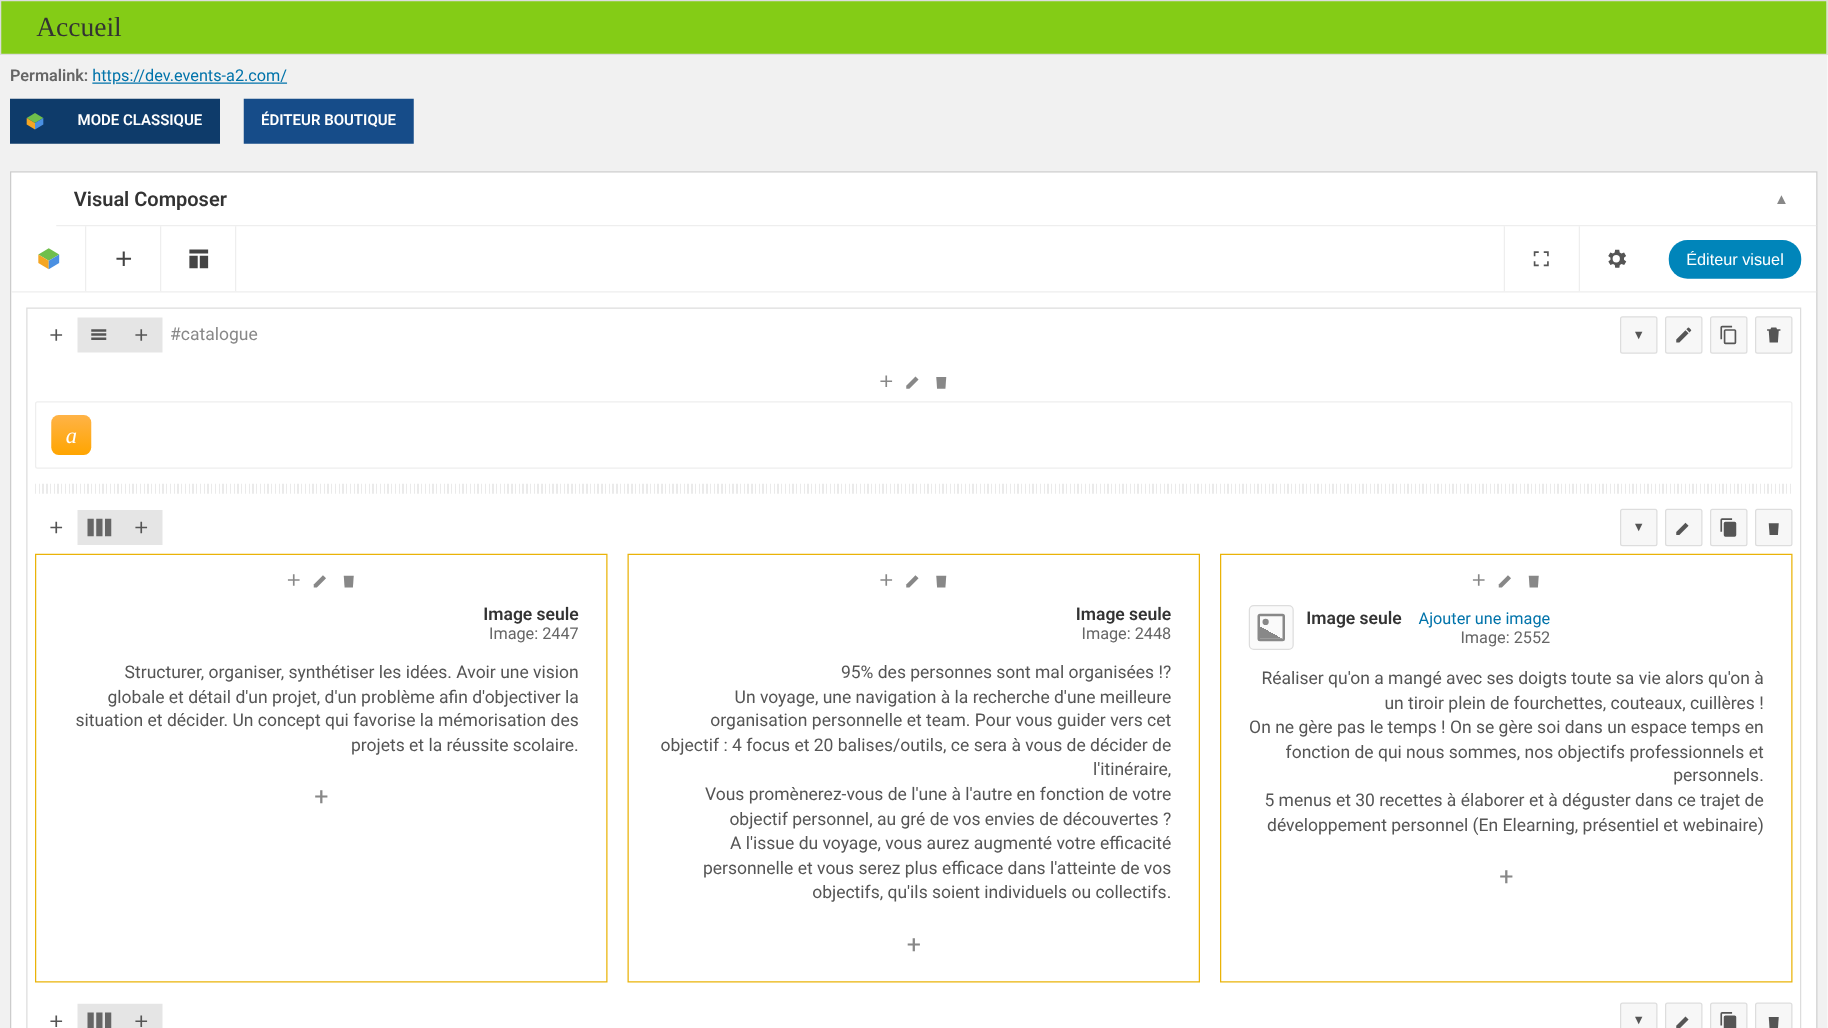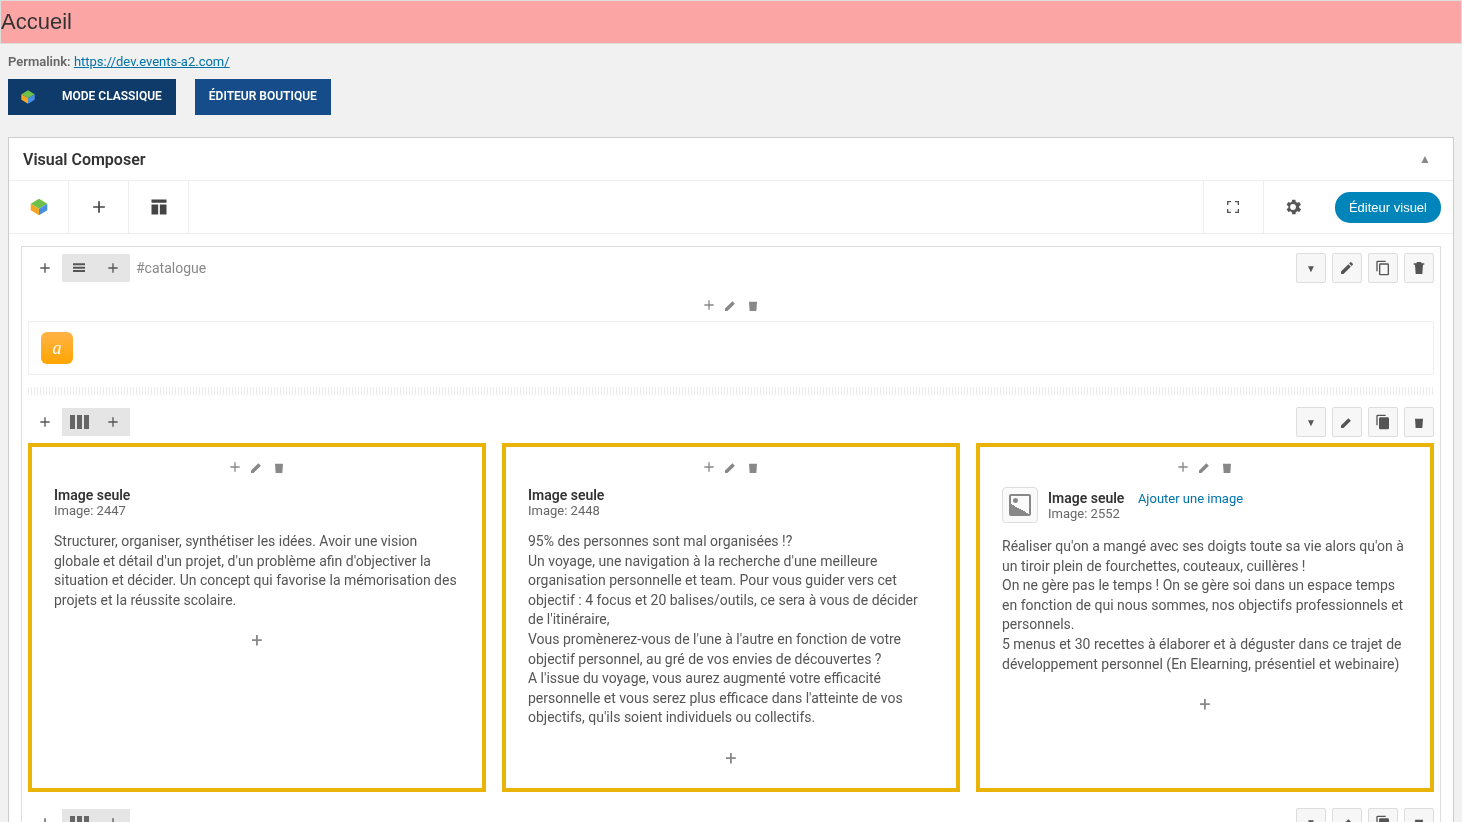--- a/index.html
+++ b/index.html
@@ -1,27 +1,27 @@
 <!DOCTYPE html>
 <html><head>
 <meta charset="utf-8">
 <style>
   * { margin: 0; padding: 0; box-sizing: border-box; }
   body { font-family: -apple-system, BlinkMacSystemFont, "Segoe UI", Roboto, Helvetica, Arial, sans-serif; background: #f1f1f1; color: #444; font-size: 14px; }
-  .title-input { width: 100%; padding: 8px 0; font-size: 22px; border: 1px solid #ddd; background: #fca5a5; font-weight: 400; color: #333; }
+  .title-input { width: 100%; padding: 8px 28px; font-size: 22px; border: 1px solid #ddd; background: #84cc16; font-weight: 400; color: #333; font-family: Liberation Serif, serif; }
   .permalink-row { padding: 10px 8px; font-size: 13px; color: #666; }
   .permalink-row b { font-weight: 600; }
   .permalink-row a { color: #0073aa; text-decoration: underline; }
   .mode-tabs { display: inline-flex; margin: 0 8px 8px; }
   .mode-tabs .tab { padding: 10px 14px; font-size: 12px; font-weight: 600; color: #fff; cursor: pointer; }
   .mode-tabs .tab.logo { background: #0e3b6a; padding: 10px 12px; display:flex; align-items:center; }
   .mode-tabs .tab.active { background: #0e3b6a; }
   .mode-tabs .tab.inactive { background: #164c89; margin-left: 19px; }
   .panel { border: 1px solid #ccc; background: #fff; margin: 14px 8px 0; }
-  .panel-header { display:flex; align-items:center; justify-content:space-between; padding: 10px 14px; border-bottom: 1px solid #eee; }
+  .panel-header { display:flex; align-items:center; justify-content:space-between; padding: 10px 14px; border-bottom: 1px solid #eee; margin-left: 36px; }
   .panel-header h2 { font-size: 16px; font-weight: 600; color: #333; }
   .panel-header .caret { color: #888; font-size: 12px; padding: 4px 8px; cursor:pointer; }
   .vc-toolbar { display:flex; align-items:center; justify-content:space-between; border-bottom: 1px solid #eee; }
   .vc-toolbar-left { display:flex; align-items:center; }
   .vc-tool { width: 60px; height: 52px; display:flex; align-items:center; justify-content:center; border-right: 1px solid #eee; cursor:pointer; color:#444; }
   .vc-tool svg { fill: currentColor; }
   .vc-toolbar-right { display:flex; align-items:center; }
   .vc-tool-r { width: 60px; height: 52px; display:flex; align-items:center; justify-content:center; border-left: 1px solid #eee; cursor:pointer; color:#555; }
   .vc-btn { margin: 0 12px; padding: 8px 14px; background: #0085ba; color:#fff; border: none; border-radius: 15px; font-size: 13px; cursor:pointer; font-weight:500; }
   .canvas { padding: 12px; }
@@ -34,21 +34,21 @@
   .row-bar-right { display:flex; align-items:center; gap:6px; }
   .icon-btn { width: 30px; height: 30px; display:flex; align-items:center; justify-content:center; border:1px solid #ddd; background:#f7f7f7; cursor:pointer; color:#555; border-radius:2px; }
   .col-hover-controls { display:flex; align-items:center; justify-content:center; gap:2px; padding: 6px 0; color:#888; }
   .hov-ic { width:20px; height:20px; display:flex; align-items:center; justify-content:center; cursor:pointer; }
   .header-element { border: 1px solid #eee; border-radius: 2px; padding: 10px 12px; display:flex; align-items:flex-start; gap:14px; background:#fff; }
   .header-icon { width: 32px; height: 32px; background: linear-gradient(#ffb347, #ffa500); border-radius: 6px; display:flex; align-items:center; justify-content:center; color:#fff; font-style: italic; font-family: Georgia, serif; font-size: 18px; }
   .header-text .ttl { font-weight: 600; font-size:14px; color:#333; }
   .header-text .sub { font-size: 13px; color:#666; font-style: italic; }
   .pattern-div { height: 8px; margin: 12px 0; background: repeating-linear-gradient(90deg, #ccc, #ccc 1px, transparent 1px, transparent 3px); opacity:.4; }
   .row-3 { display:flex; gap:16px; }
-  .col { flex: 1; border:4px solid #eab308; background:#fff; padding: 4px 0 10px; }
+  .col { flex: 1; border:1px solid #eab308; background:#fff; padding: 4px 0 10px; text-align: right; }
   .element { padding: 4px 22px; }
   .el-title { font-weight:600; font-size:14px; color:#333; }
   .el-sub { font-size:13px; color:#666; }
   .add-link { color:#0073aa; font-size:13px; cursor:pointer; margin-left: 10px; font-weight:400; }
   .text-block { padding: 10px 22px; font-size:14px; color:#555; line-height:1.4; }
   .add-center { display:flex; justify-content:center; padding: 8px 0; }
   .add-center .plus { font-size: 20px; color:#888; cursor:pointer; }
   .el-row { display:flex; align-items:center; gap:10px; }
   .img-thumb { width:36px; height:36px; border:1px solid #ddd; border-radius:4px; display:flex; align-items:center; justify-content:center; background:#fafafa; }
   .img-thumb-inner { width:22px; height:22px; border:2px solid #888; border-radius:2px; position:relative; }

